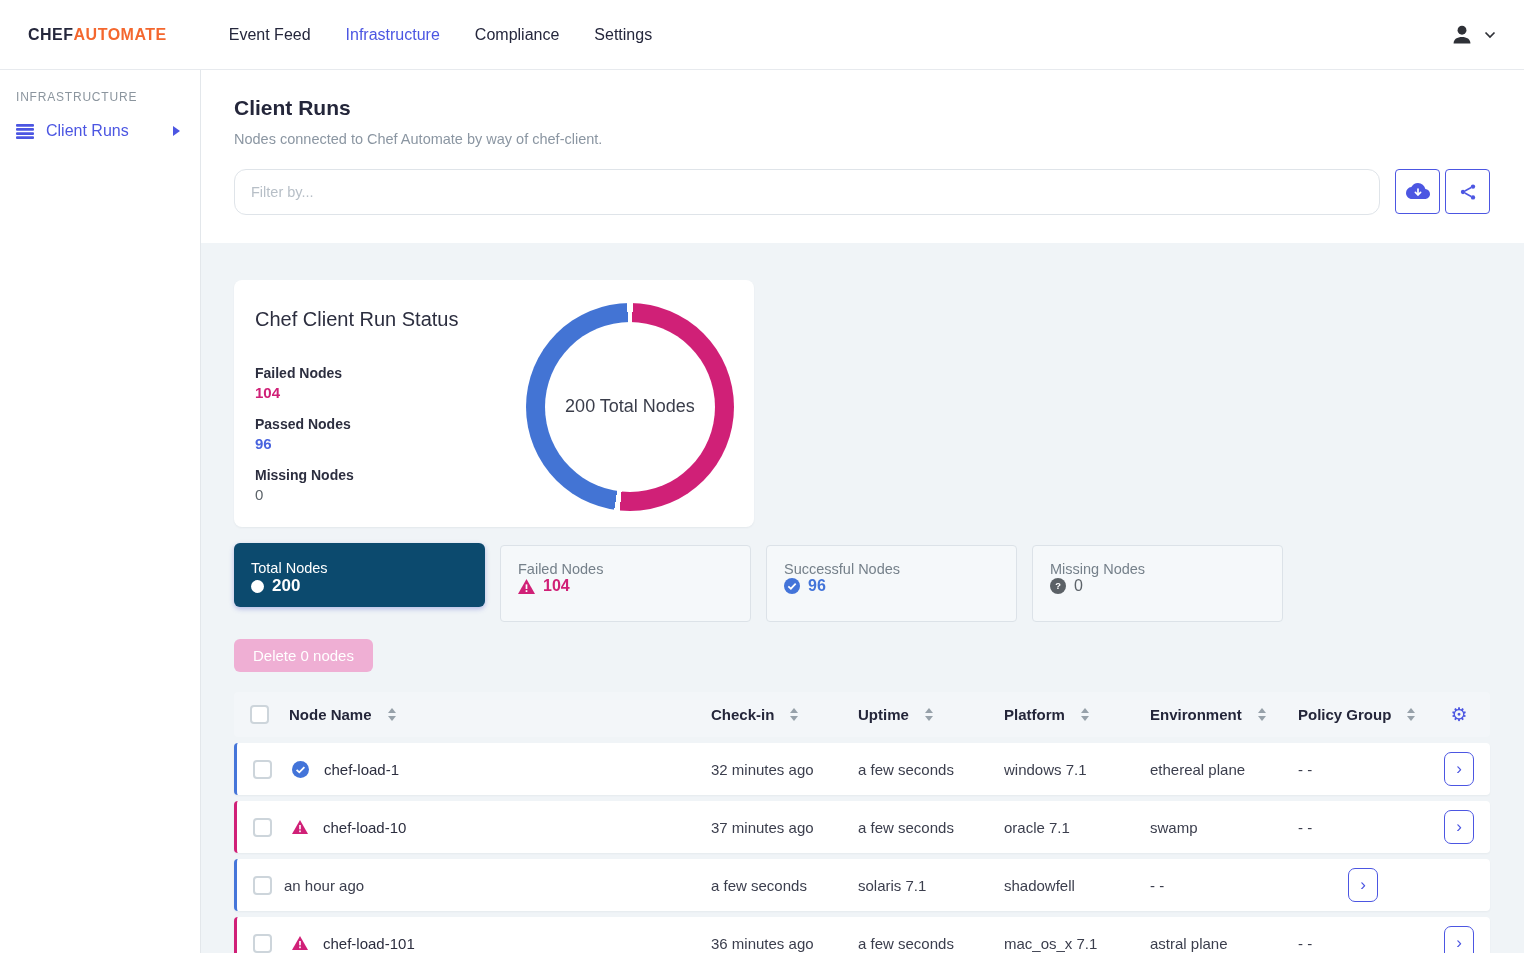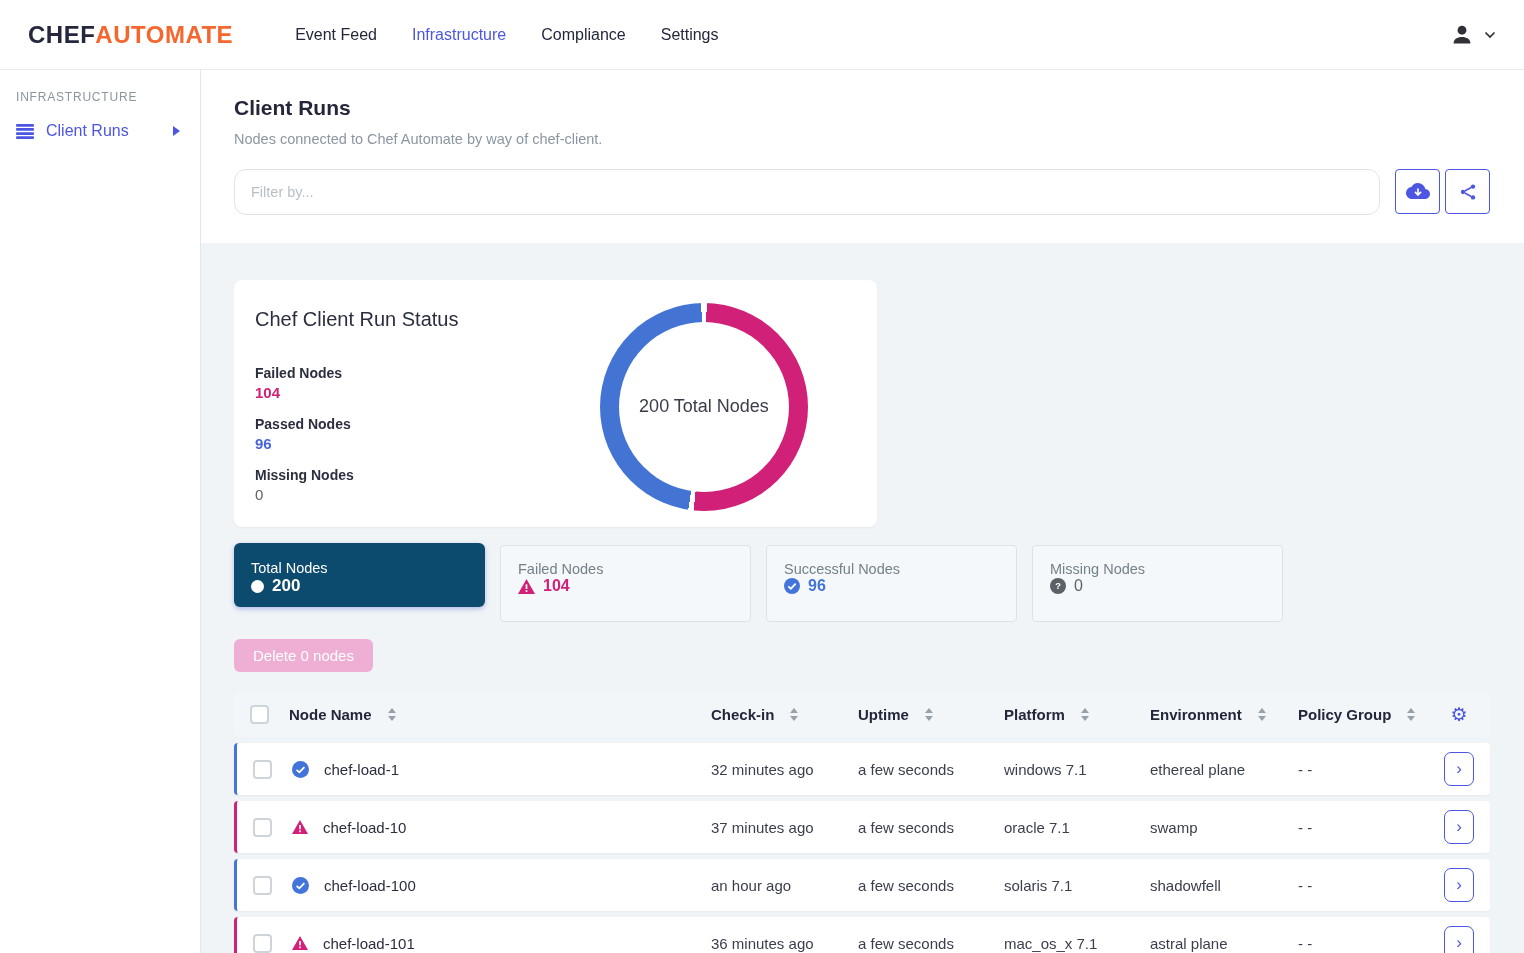--- a/index.html
+++ b/index.html
@@ -2,21 +2,21 @@
 <html><head>
 <meta charset="utf-8">
 <style>
   * { margin:0; padding:0; box-sizing:border-box; }
   html,body { width:1524px; height:953px; overflow:hidden; background:#fff;
     font-family:"Liberation Sans","DejaVu Sans",sans-serif; color:#24263a; }
 
   
   .topnav { height:70px; display:flex; align-items:center; padding:0 28px;
     background:#fff; border-bottom:1px solid #e7eaee; position:relative; z-index:5; }
-  .logo { font-size:24px; font-weight:800; letter-spacing:.5px; white-space:nowrap; }
+  .logo { font-size:16px; font-weight:800; letter-spacing:.5px; white-space:nowrap; }
   .logo .chef { color:#25273c; }
   .logo .automate { color:#f4672e; font-weight:700; }
   .nav-links { display:flex; margin-left:62px; gap:35px; }
   .nav-link { font-size:16px; color:#25273c; cursor:pointer; }
   .nav-link.active { color:#4c56e2; }
   .nav-right { margin-left:auto; display:flex; align-items:center; gap:9px; }
 
   
   .shell { display:flex; height:883px; }
   .sidebar { width:201px; background:#fff; border-right:1px solid #e3e7eb; padding-top:20px; flex:none; }
@@ -34,21 +34,21 @@
   .filter-input { flex:1; height:46px; border:1px solid #dfe4e9; border-radius:12px;
     padding:0 16px; font-size:14.5px; color:#3a3d4a; background:#fff; outline:none; }
   .filter-input::placeholder { color:#b7bfc7; }
   .icon-btn { width:45px; height:45px; margin-left:15px; border:1px solid #4c56e2; border-radius:4px;
     background:#fff; display:flex; align-items:center; justify-content:center; cursor:pointer; }
   .icon-btn + .icon-btn { margin-left:5px; }
 
   .page-body { flex:1; background:#f0f4f7; padding:37px 34px 0 33px; overflow:hidden; }
 
   
-  .status-card { width:643px; height:247px; background:#fff; border-radius:8px;
+  .status-card { width:520px; height:247px; background:#fff; border-radius:8px;
     box-shadow:0 1px 2px rgba(40,50,70,.06); padding:26px 20px 20px 21px; display:flex; }
   .status-left { width:256px; padding-top:2px; }
   .status-title { font-size:20px; font-weight:500; color:#2c2e3f; }
   .legend { margin-top:34px; }
   .legend-item { margin-bottom:15px; }
   .legend-label { font-size:14px; font-weight:700; color:#2c2e3f; }
   .legend-value { font-size:15px; font-weight:700; margin-top:3px; }
   .lv-failed { color:#d02077; }
   .lv-passed { color:#4863de; }
   .lv-missing { color:#5c6369; font-weight:400; }
@@ -356,29 +356,20 @@
           <span class="cell">- -</span>
           <span class="cell-action">
               <button class="chev-btn">
                 <span>›</span>
               </button>
             </span>
         </div>
 
         <div class="tbl-grid row success">
           <span class="checkbox"></span>
-          <span class="name-cell">
-            <span>
-              <svg width="17" height="17" viewBox="0 0 24 24">
-                  <circle cx="12" cy="12" r="12" fill="#4374d9"></circle>
-                  <polyline points="6.5,12.5 10.3,16 17.5,8.5" fill="none" stroke="#fff" stroke-width="2.6"></polyline>
-                </svg>
-            </span>
-            <span class="node-name">chef-load-100</span>
-          </span>
           <span class="cell">an hour ago</span>
           <span class="cell">a few seconds</span>
           <span class="cell">solaris 7.1</span>
           <span class="cell">shadowfell</span>
           <span class="cell">- -</span>
           <span class="cell-action">
               <button class="chev-btn">
                 <span>›</span>
               </button>
             </span>

